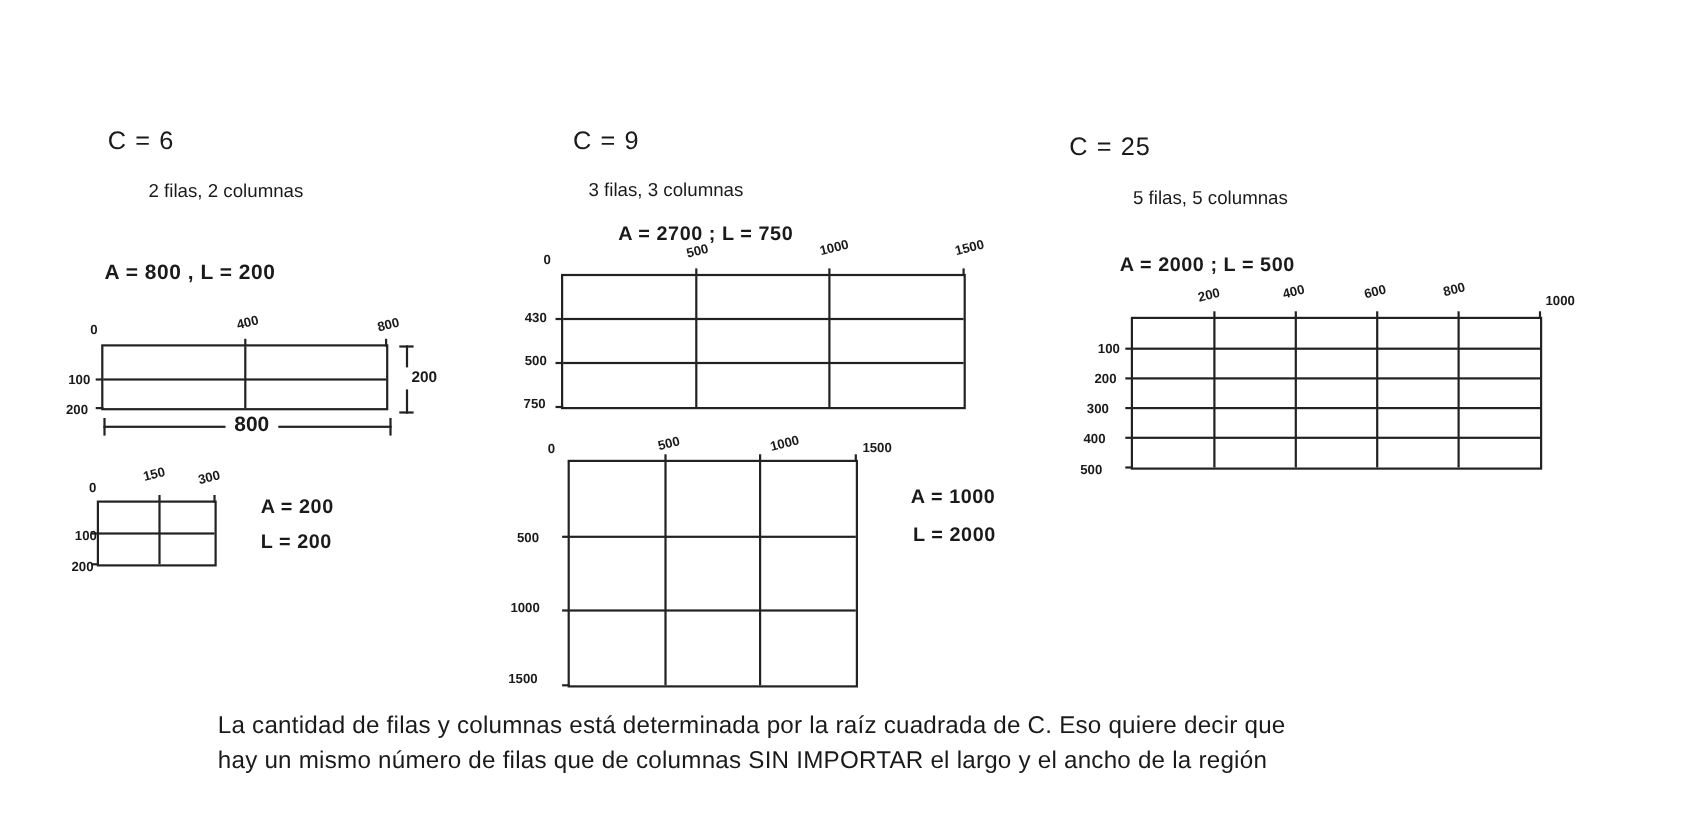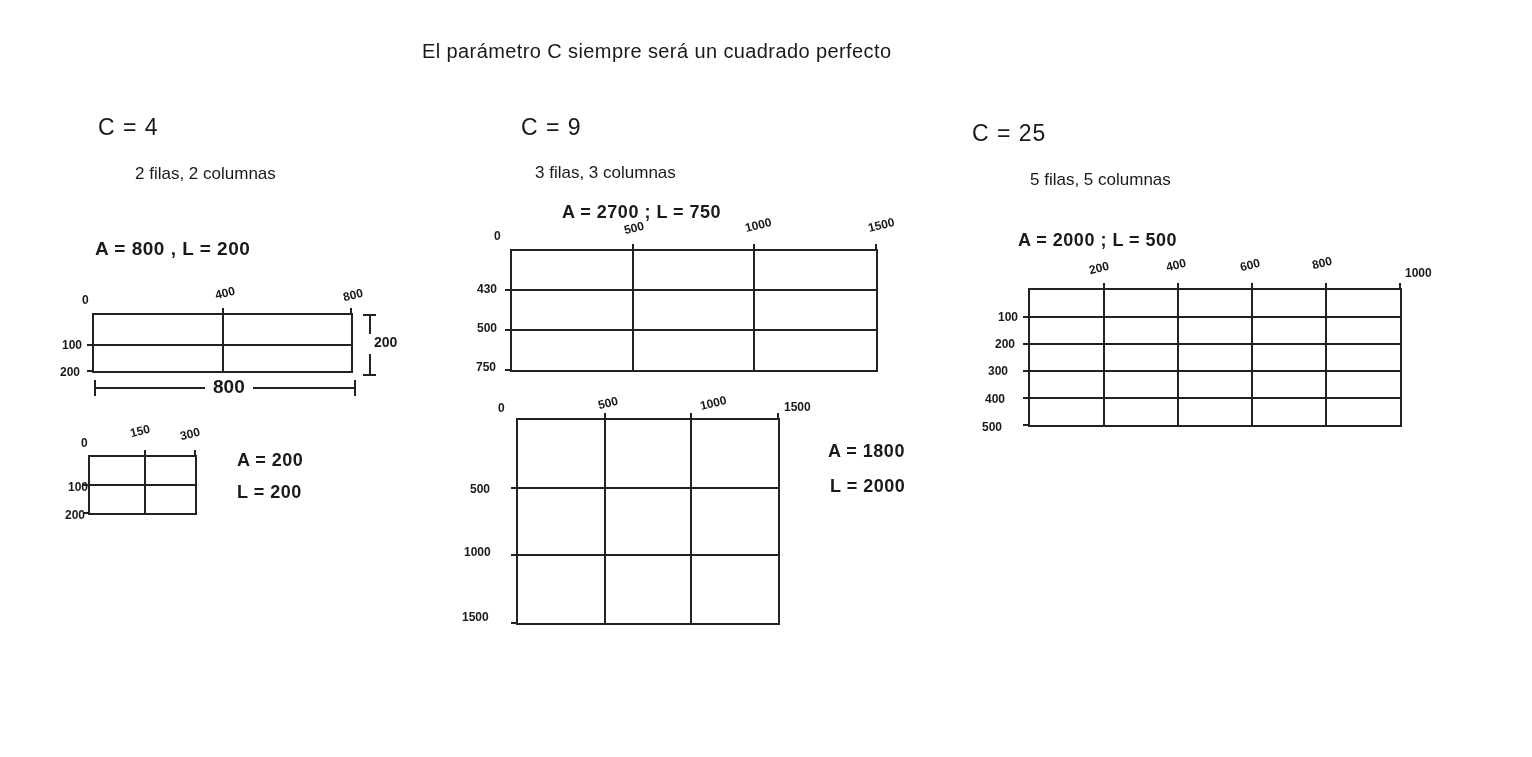--- a/index.html
+++ b/index.html
@@ -26,23 +26,22 @@
   .lbl{position:absolute;font-size:12px;font-weight:700;white-space:nowrap;}
   .rot{transform:rotate(-14deg);}
   .dimpart{position:absolute;background:#222;}
   .dimlbl{position:absolute;font-weight:700;background:#fff;}
 </style>
 </head>
 <body>
 
 <div class="canvas">
 
-  <div class="abs title" style="left:422px;top:40px;">El parámetro C siempre será un cuadrado perfecto</div>
 
-  <div class="abs h1" style="left:98px;top:114px;">C = 4</div>
+  <div class="abs h1" style="left:98px;top:114px;">C = 6</div>
   <div class="abs sub" style="left:135px;top:164px;">2 filas, 2 columnas</div>
   <div class="abs params" style="left:95px;top:238px;">A = 800 ,   L = 200</div>
 
   <div class="grid" style="left:92px;top:313px;width:261px;height:60px;">
     <div class="v" style="left:50%;"></div>
     <div class="h" style="top:53%;"></div>
     <div class="tt" style="left:50%;"></div>
     <div class="tt" style="left:100%;"></div>
     <div class="lt" style="top:53%;"></div>
     <div class="lt" style="top:100%;"></div>
@@ -116,21 +115,21 @@
     <div class="lt" style="top:66.6%;"></div>
     <div class="lt" style="top:100%;"></div>
   </div>
   <span class="lbl" style="left:498px;top:401px;">0</span>
   <span class="lbl rot" style="left:598px;top:396px;">500</span>
   <span class="lbl rot" style="left:700px;top:396px;">1000</span>
   <span class="lbl" style="left:784px;top:400px;">1500</span>
   <span class="lbl" style="left:470px;top:482px;">500</span>
   <span class="lbl" style="left:464px;top:545px;">1000</span>
   <span class="lbl" style="left:462px;top:610px;">1500</span>
-  <span class="abs side" style="left:828px;top:441px;">A = 1800</span>
+  <span class="abs side" style="left:828px;top:441px;">A = 1000</span>
   <span class="abs side" style="left:830px;top:476px;">L = 2000</span>
 
   <div class="abs h1" style="left:972px;top:120px;">C = 25</div>
   <div class="abs sub" style="left:1030px;top:170px;">5 filas, 5 columnas</div>
   <div class="abs params" style="left:1018px;top:230px;font-size:18px;">A = 2000  ;   L = 500</div>
 
   <div class="grid" style="left:1028px;top:288px;width:374px;height:139px;">
     <div class="v" style="left:20%;"></div>
     <div class="v" style="left:40%;"></div>
     <div class="v" style="left:60%;"></div>
@@ -154,14 +153,16 @@
   <span class="lbl rot" style="left:1166px;top:258px;">400</span>
   <span class="lbl rot" style="left:1240px;top:258px;">600</span>
   <span class="lbl rot" style="left:1312px;top:256px;">800</span>
   <span class="lbl" style="left:1405px;top:266px;">1000</span>
   <span class="lbl" style="left:998px;top:310px;">100</span>
   <span class="lbl" style="left:995px;top:337px;">200</span>
   <span class="lbl" style="left:988px;top:364px;">300</span>
   <span class="lbl" style="left:985px;top:392px;">400</span>
   <span class="lbl" style="left:982px;top:420px;">500</span>
 
+  <div class="abs footer" style="left:198px;top:646px;">La cantidad de filas y columnas está determinada por la raíz cuadrada de C. Eso quiere decir que</div>
+  <div class="abs footer" style="left:198px;top:678px;">hay un mismo número de filas que de columnas SIN IMPORTAR el largo y el ancho de la región</div>
 
 </div>
 
 </body></html>

